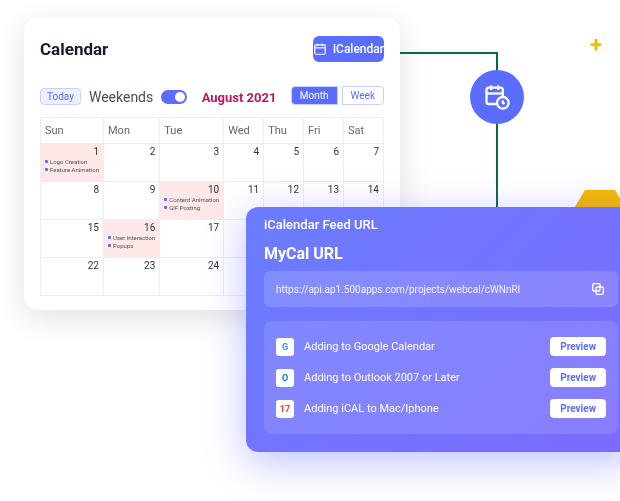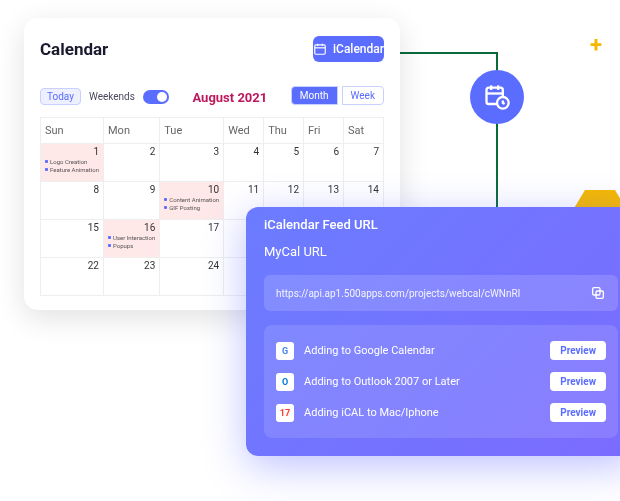--- a/index.html
+++ b/index.html
@@ -11,38 +11,38 @@
 .badge-circle{position:absolute;top:70px;left:470px;width:54px;height:54px;border-radius:50%;background:#5b6dff;display:flex;align-items:center;justify-content:center;z-index:5}
 .badge-circle svg{width:28px;height:28px}
 .card-cal{position:absolute;top:18px;left:24px;width:376px;background:#fff;border-radius:14px;box-shadow:0 8px 30px rgba(0,0,0,0.12);padding:18px 16px 14px;z-index:2}
 .cal-top{display:flex;justify-content:space-between;align-items:center;margin-bottom:24px}
 .cal-title{font-size:17px;font-weight:700;color:#1a1a2e}
 .ical-btn{background:#5b6dff;color:#fff;border:none;border-radius:6px;padding:6px 0;font-size:12px;font-weight:500;display:flex;align-items:center;gap:6px;cursor:pointer}
 .ical-btn svg{width:14px;height:14px}
 .cal-controls{display:flex;align-items:flex-end;justify-content:space-between;margin-bottom:12px;font-size:11px}
 .ctrl-left{display:flex;align-items:center;gap:8px}
 .today-btn{border:1px solid #c8d0ff;background:#eef0ff;color:#5b6dff;border-radius:4px;padding:2px 6px;font-size:10px;cursor:pointer}
-.wk-label{color:#4a4a5e;font-size:10px}
+.wk-label{color:#4a4a5e;font-size:14px}
 .toggle{width:26px;height:14px;background:#5b6dff;border-radius:8px;position:relative;display:inline-block;cursor:pointer}
 .toggle::after{content:'';position:absolute;width:10px;height:10px;background:#fff;border-radius:50%;top:2px;right:2px}
 .month-label{font-weight:700;color:#be185d;font-size:13px}
 .ctrl-right{display:flex;gap:4px}
 .view-btn{border:1px solid #c8d0ff;padding:3px 8px;font-size:10px;cursor:pointer;background:#fff;color:#5b6dff}
 .view-btn.active{background:#5b6dff;color:#fff}
 .view-btn:first-child{border-radius:4px 0 0 4px}
 .view-btn:last-child{border-radius:0 4px 4px 0}
 .grid{display:grid;grid-template-columns:repeat(7,1fr);border-top:1px solid #eee;border-left:1px solid #eee}
 .gh{font-size:11px;color:#666;padding:6px 4px;border-right:1px solid #eee;border-bottom:1px solid #eee;font-weight:400;text-align:left}
 .gc{height:38px;border-right:1px solid #eee;border-bottom:1px solid #eee;padding:2px 4px;position:relative;font-size:10px;color:#333;text-align:right}
 .gc.pink{background:#ffe8e8}
 .ev{font-size:6px;color:#555;text-align:left;display:flex;align-items:center;gap:2px;margin-top:1px;white-space:nowrap;overflow:hidden}
 .ev::before{content:'';width:3px;height:3px;background:#5b6dff;border-radius:1px;flex-shrink:0}
 .card-feed{position:absolute;top:207px;left:246px;width:390px;background:linear-gradient(135deg,#6b7cff 0%,#7b6bff 100%);border-radius:12px;padding:10px 18px 18px;z-index:6;box-shadow:0 10px 40px rgba(90,100,255,0.4)}
 .feed-title{color:#fff;font-size:13px;font-weight:500;margin-bottom:12px}
-.feed-sub{color:#fff;font-size:13px;font-weight:400;margin-bottom:16px}
+.feed-sub{color:#fff;font-size:16px;font-weight:700;margin-bottom:8px}
 .url-box{background:rgba(255,255,255,0.15);border-radius:6px;padding:10px 12px;display:flex;align-items:center;justify-content:space-between;margin-bottom:14px}
 .url-box span{color:#fff;font-size:10px;opacity:0.9;overflow:hidden;text-overflow:ellipsis;white-space:nowrap}
 .copy-ic{width:16px;height:16px;flex-shrink:0;cursor:pointer}
 .int-list{background:rgba(255,255,255,0.12);border-radius:8px;padding:10px 12px}
 .int-row{display:flex;align-items:center;justify-content:space-between;padding:6px 0}
 .int-left{display:flex;align-items:center;gap:10px}
 .int-ic{width:18px;height:18px;border-radius:3px;display:flex;align-items:center;justify-content:center;font-size:9px;font-weight:700}
 .ic-g{background:#fff;color:#4285f4}
 .ic-o{background:#fff;color:#0078d4}
 .ic-a{background:#fff;color:#ff3b30}

